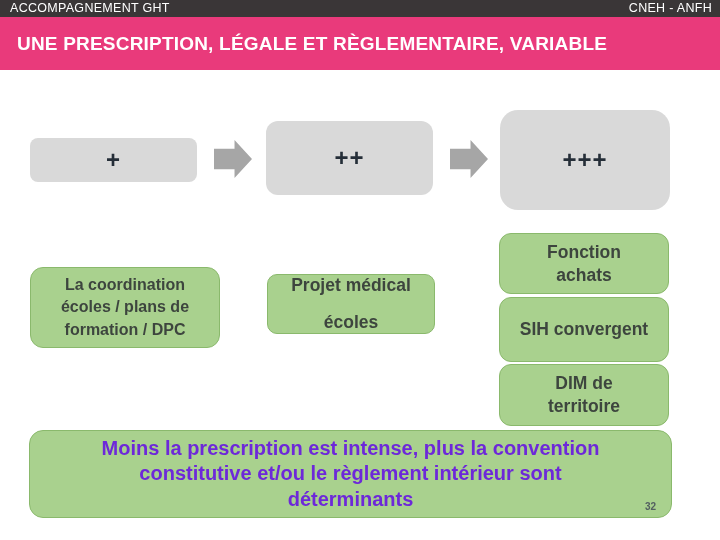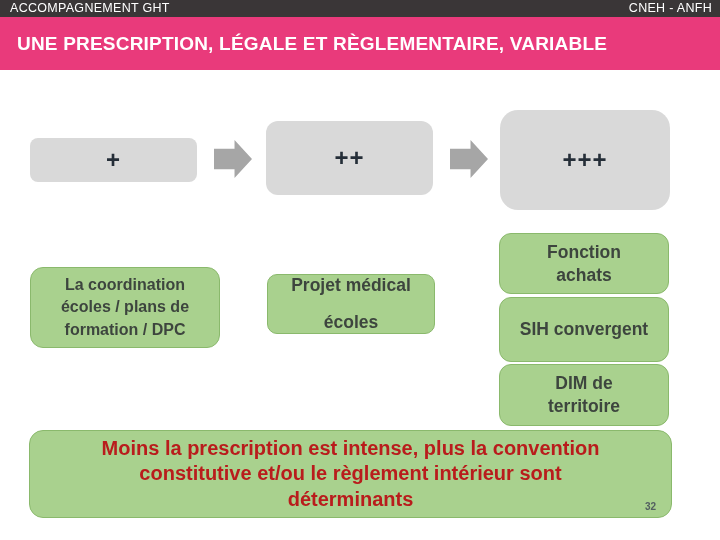--- a/index.html
+++ b/index.html
@@ -102,21 +102,21 @@
     width: 643px; height: 88px;
     background: #a9d18e;
     border: 1px solid #8ab96c;
     border-radius: 14px;
     box-sizing: border-box;
     display: flex;
     flex-direction: column;
     align-items: center;
     justify-content: center;
     text-align: center;
-    color: #b91c1c;
+    color: #6d28d9;
     font-weight: bold;
     font-size: 20px;
     line-height: 1.28;
   }
   .page-number {
     position: absolute;
     left: 645px; top: 501px;
     color: #536060;
     font-size: 10px;
     font-weight: bold;

